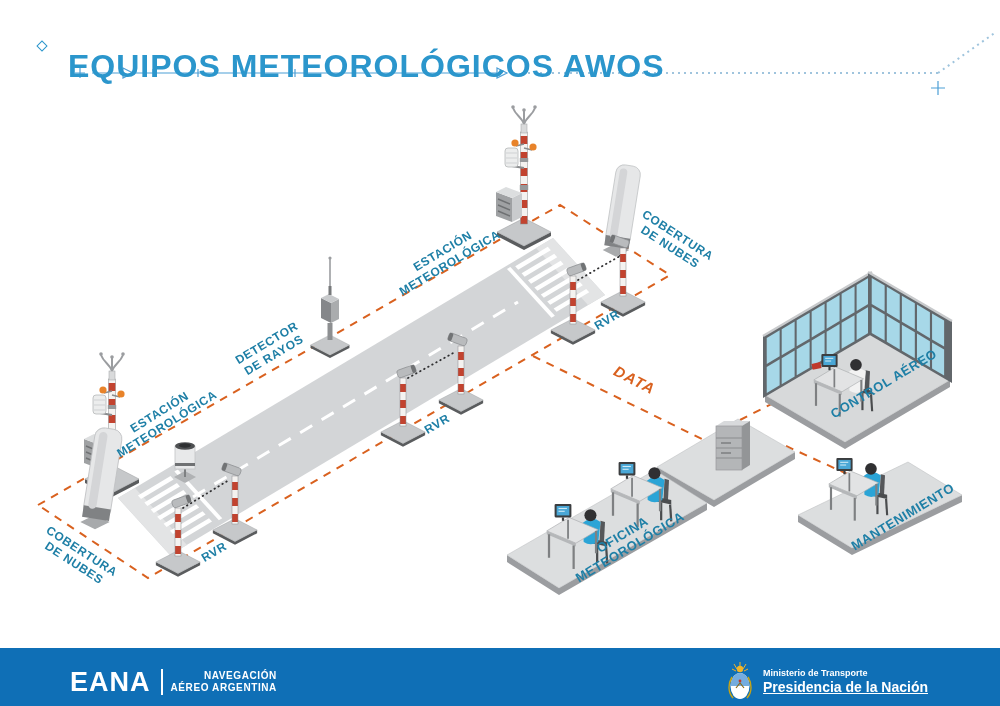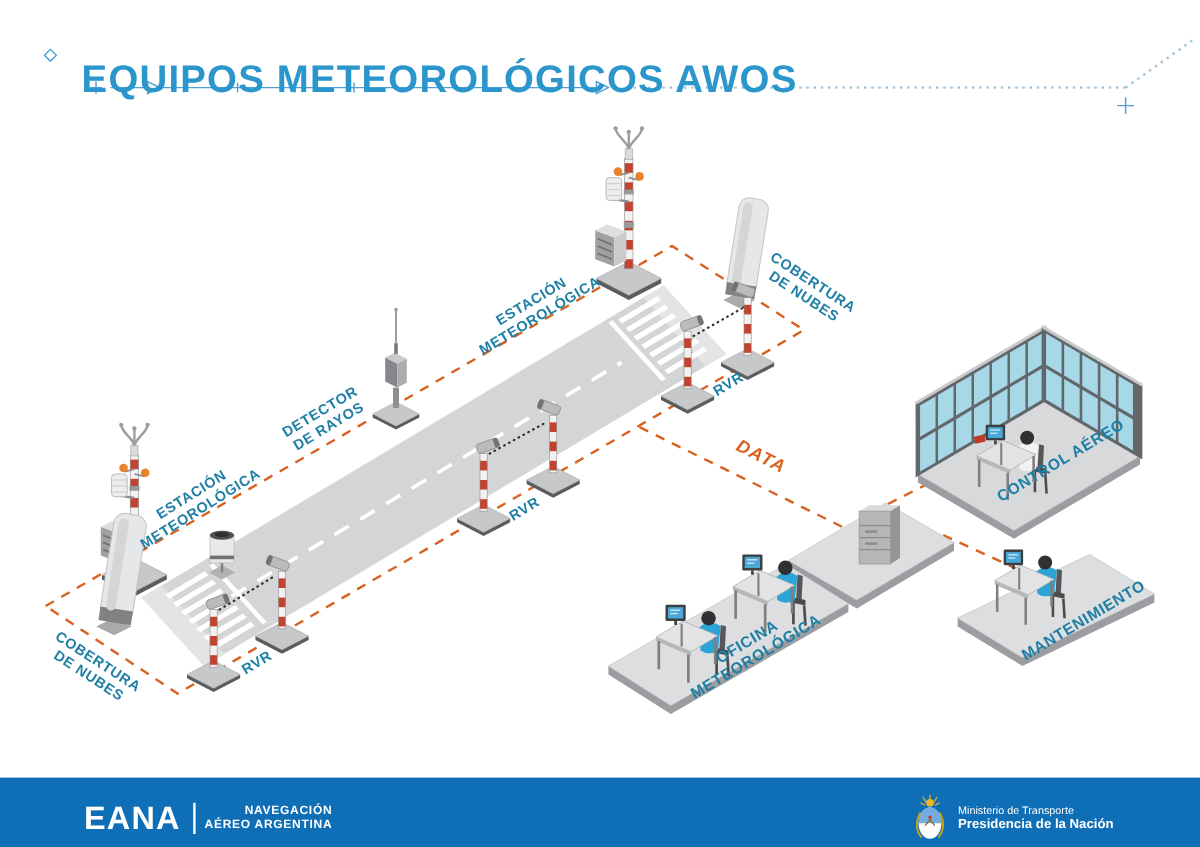--- a/index.html
+++ b/index.html
@@ -44,22 +44,22 @@
     background:var(--footer-blue);
     display:flex;align-items:center;justify-content:space-between;
     color:#fff;
   }
   .footer-left{display:flex;align-items:center;margin-left:70px;}
   .eana{font-size:27px;font-weight:bold;letter-spacing:1px;line-height:1;}
   .sep{width:2px;height:26px;background:#fff;margin:0 8px 0 10px;}
   .tagline{font-size:10px;font-weight:bold;letter-spacing:0.6px;line-height:1.2;text-align:right;}
   .footer-right{display:flex;align-items:center;margin-right:72px;}
   .coat{margin-right:10px;}
-  .ministry1{font-size:9px;font-weight:normal;line-height:1.2;}
-  .ministry2{font-size:11px;font-weight:bold;line-height:1.2;}
+  .ministry1{font-size:9px;font-weight:bold;line-height:1.2;}
+  .ministry2{font-size:14px;font-weight:bold;line-height:1.2;text-decoration:underline;}
 </style>
 </head>
 <body>
 
 <svg id="diagram" width="1000" height="648" viewBox="0 0 1000 648">
   <defs>
     <pattern id="poleStripe" patternUnits="userSpaceOnUse" width="8" height="16">
       <rect x="0" y="0" width="8" height="8" fill="#c2432f"></rect>
       <rect x="0" y="8" width="8" height="8" fill="#f4f2f0"></rect>
     </pattern>

